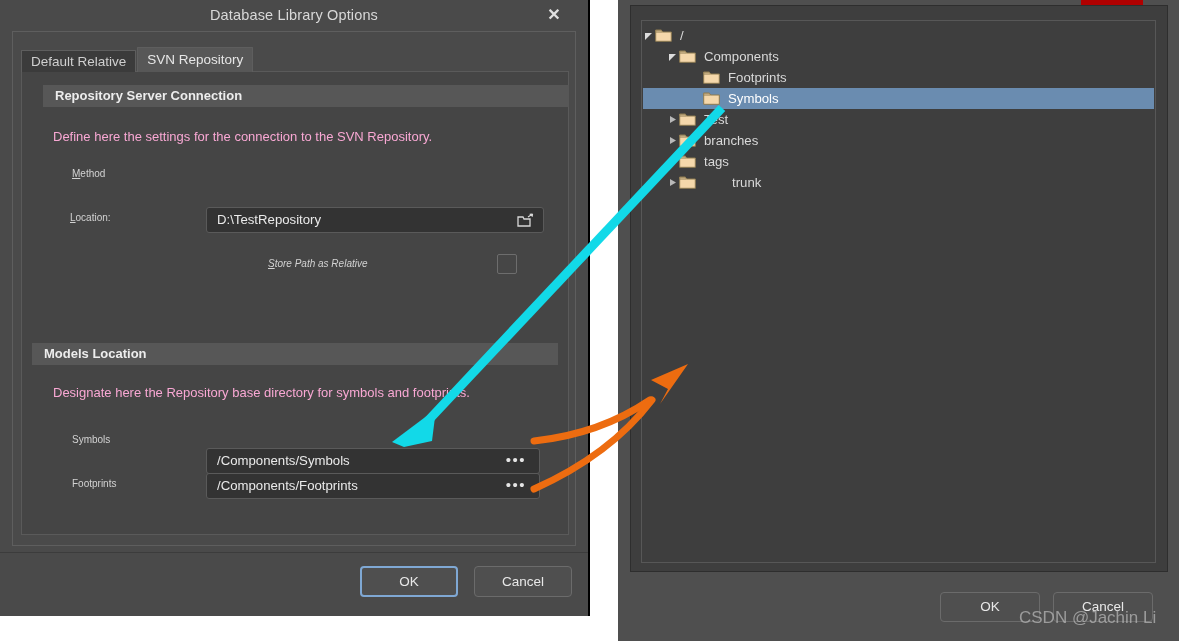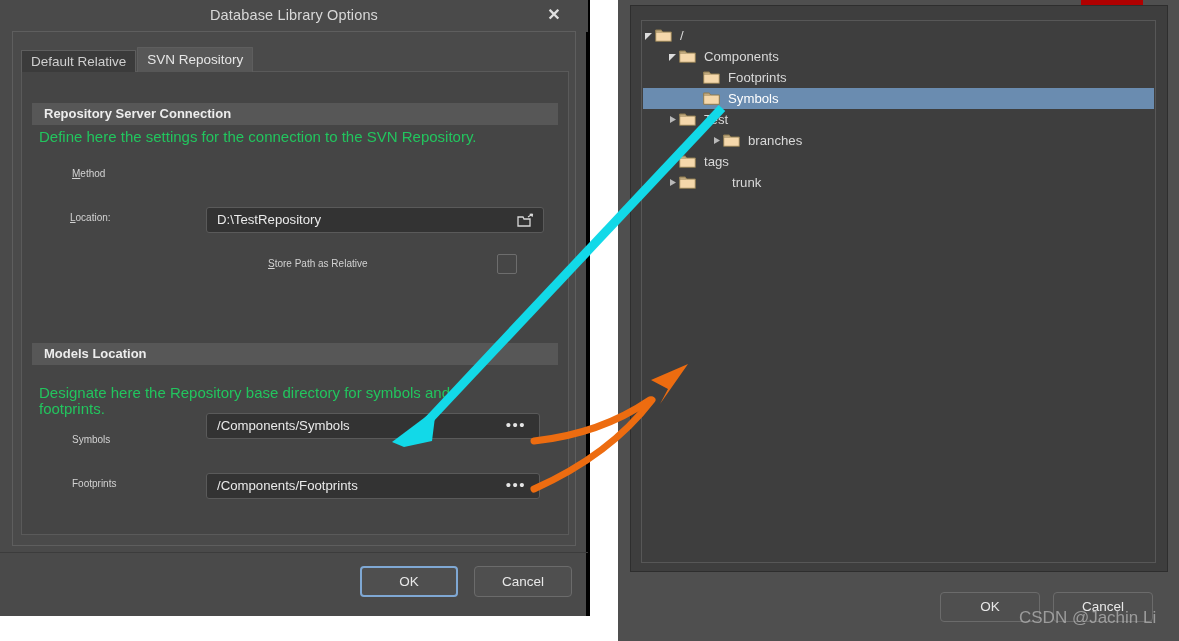--- a/index.html
+++ b/index.html
@@ -16,21 +16,21 @@
     -webkit-font-smoothing: antialiased;
   }
 
   
   #left-dialog {
     position: absolute;
     left: 0; top: 0;
     width: 590px;
     height: 616px;
     background: #4a4a4a;
-    border-right: 4px solid #000000;
+    border-right: 2px solid #000000;
     box-sizing: border-box;
   }
   #titlebar {
     position: absolute;
     left: 0; top: 0;
     width: 588px;
     height: 32px;
     background: #4a4a4a;
   }
   #title-text {
@@ -112,45 +112,45 @@
     height: 22px;
     background: #575757;
     color: #ededed;
     font-size: 13px;
     font-weight: bold;
     line-height: 22px;
     padding-left: 12px;
     box-sizing: border-box;
     z-index: 3;
   }
-  #grp-conn { top: 103px; }
+  #grp-conn { top: 85px; margin-left: 11px; }
   #grp-models { top: 343px; }
 
   .descr {
     position: absolute;
-    left: 39px;
-    color: #22c55e;
-    font-size: 15px;
+    left: 53px;
+    color: #f9a8d4;
+    font-size: 13px;
     z-index: 3;
     line-height: 16px;
   }
   #descr1 { top: 129px; width: 500px; }
   #descr2 { top: 385px; width: 450px; }
 
   .fld-label {
     position: absolute;
     color: #d2d2d2;
     font-size: 10px;
     z-index: 3;
   }
   .fld-label u { text-decoration: underline; }
 
   #lbl-method   { left: 72px;  top: 168px; }
   #lbl-location { left: 70px;  top: 212px; }
-  #lbl-store    { left: 268px; top: 258px; }
+  #lbl-store    { left: 268px; top: 258px; font-style: italic; }
   #lbl-symbols  { left: 72px;  top: 434px; }
   #lbl-foot     { left: 72px;  top: 478px; }
 
   .combo {
     position: absolute;
     left: 206px; top: 163px;
     width: 338px; height: 26px;
     background: linear-gradient(#6f6f6f, #5a5a5a);
     border: 1px solid #6b6b6b;
     border-radius: 3px;
@@ -184,21 +184,21 @@
     cursor: text;
   }
   .txtfield .val {
     position: absolute;
     left: 10px; top: 4px;
     font-size: 13.2px;
     color: #eaeaea;
     text-align: right;
   }
   #fld-location { left: 206px; top: 207px; width: 338px; }
-  #fld-symbols  { left: 206px; top: 413px; width: 334px; }
+  #fld-symbols  { left: 206px; top: 448px; width: 334px; }
   #fld-foot     { left: 206px; top: 473px; width: 334px; }
 
   .browse-icon {
     position: absolute;
     right: 9px; top: 5px;
     width: 17px; height: 15px;
   }
   .dots-btn {
     position: absolute;
     right: 8px; top: 6px;
@@ -452,21 +452,21 @@
         <div class="tnode" style="top: 88px;">
           <span class="expander" style="left: 24px;"><svg width="12" height="21" viewBox="0 0 12 21">
               <polygon points="3,7 9,10.5 3,14" fill="#b9b9b9"></polygon>
             </svg></span>
           <span class="tw-folder" style="left: 36px; top: 3px;"><svg width="17" height="14" viewBox="0 0 17 14">
               <path d="M0.7 2.2 L6.3 2.2 L7.6 4.0 L16.3 4.0 L16.3 13.3 L0.7 13.3 Z" fill="#f5d8ab" stroke="#8d7a50" stroke-width="1"></path>
               <path d="M0.7 2.2 L6.3 2.2 L7.6 4.0 L0.7 4.0 Z" fill="#f5d8ab" stroke="#8d7a50" stroke-width="1"></path>
             </svg></span>
           <span class="tlabel" style="left: 61px;">Test</span>
         </div>
-        <div class="tnode" style="top: 109px; margin-left: 44px;">
+        <div class="tnode" style="top: 109px;">
           <span class="expander" style="left: 24px;"><svg width="12" height="21" viewBox="0 0 12 21">
               <polygon points="3,7 9,10.5 3,14" fill="#b9b9b9"></polygon>
             </svg></span>
           <span class="tw-folder" style="left: 36px; top: 3px;"><svg width="17" height="14" viewBox="0 0 17 14">
               <path d="M0.7 2.2 L6.3 2.2 L7.6 4.0 L16.3 4.0 L16.3 13.3 L0.7 13.3 Z" fill="#f5d8ab" stroke="#8d7a50" stroke-width="1"></path>
               <path d="M0.7 2.2 L6.3 2.2 L7.6 4.0 L0.7 4.0 Z" fill="#f5d8ab" stroke="#8d7a50" stroke-width="1"></path>
             </svg></span>
           <span class="tlabel" style="left: 61px;">branches</span>
         </div>
         <div class="tnode" style="top: 130px;">

